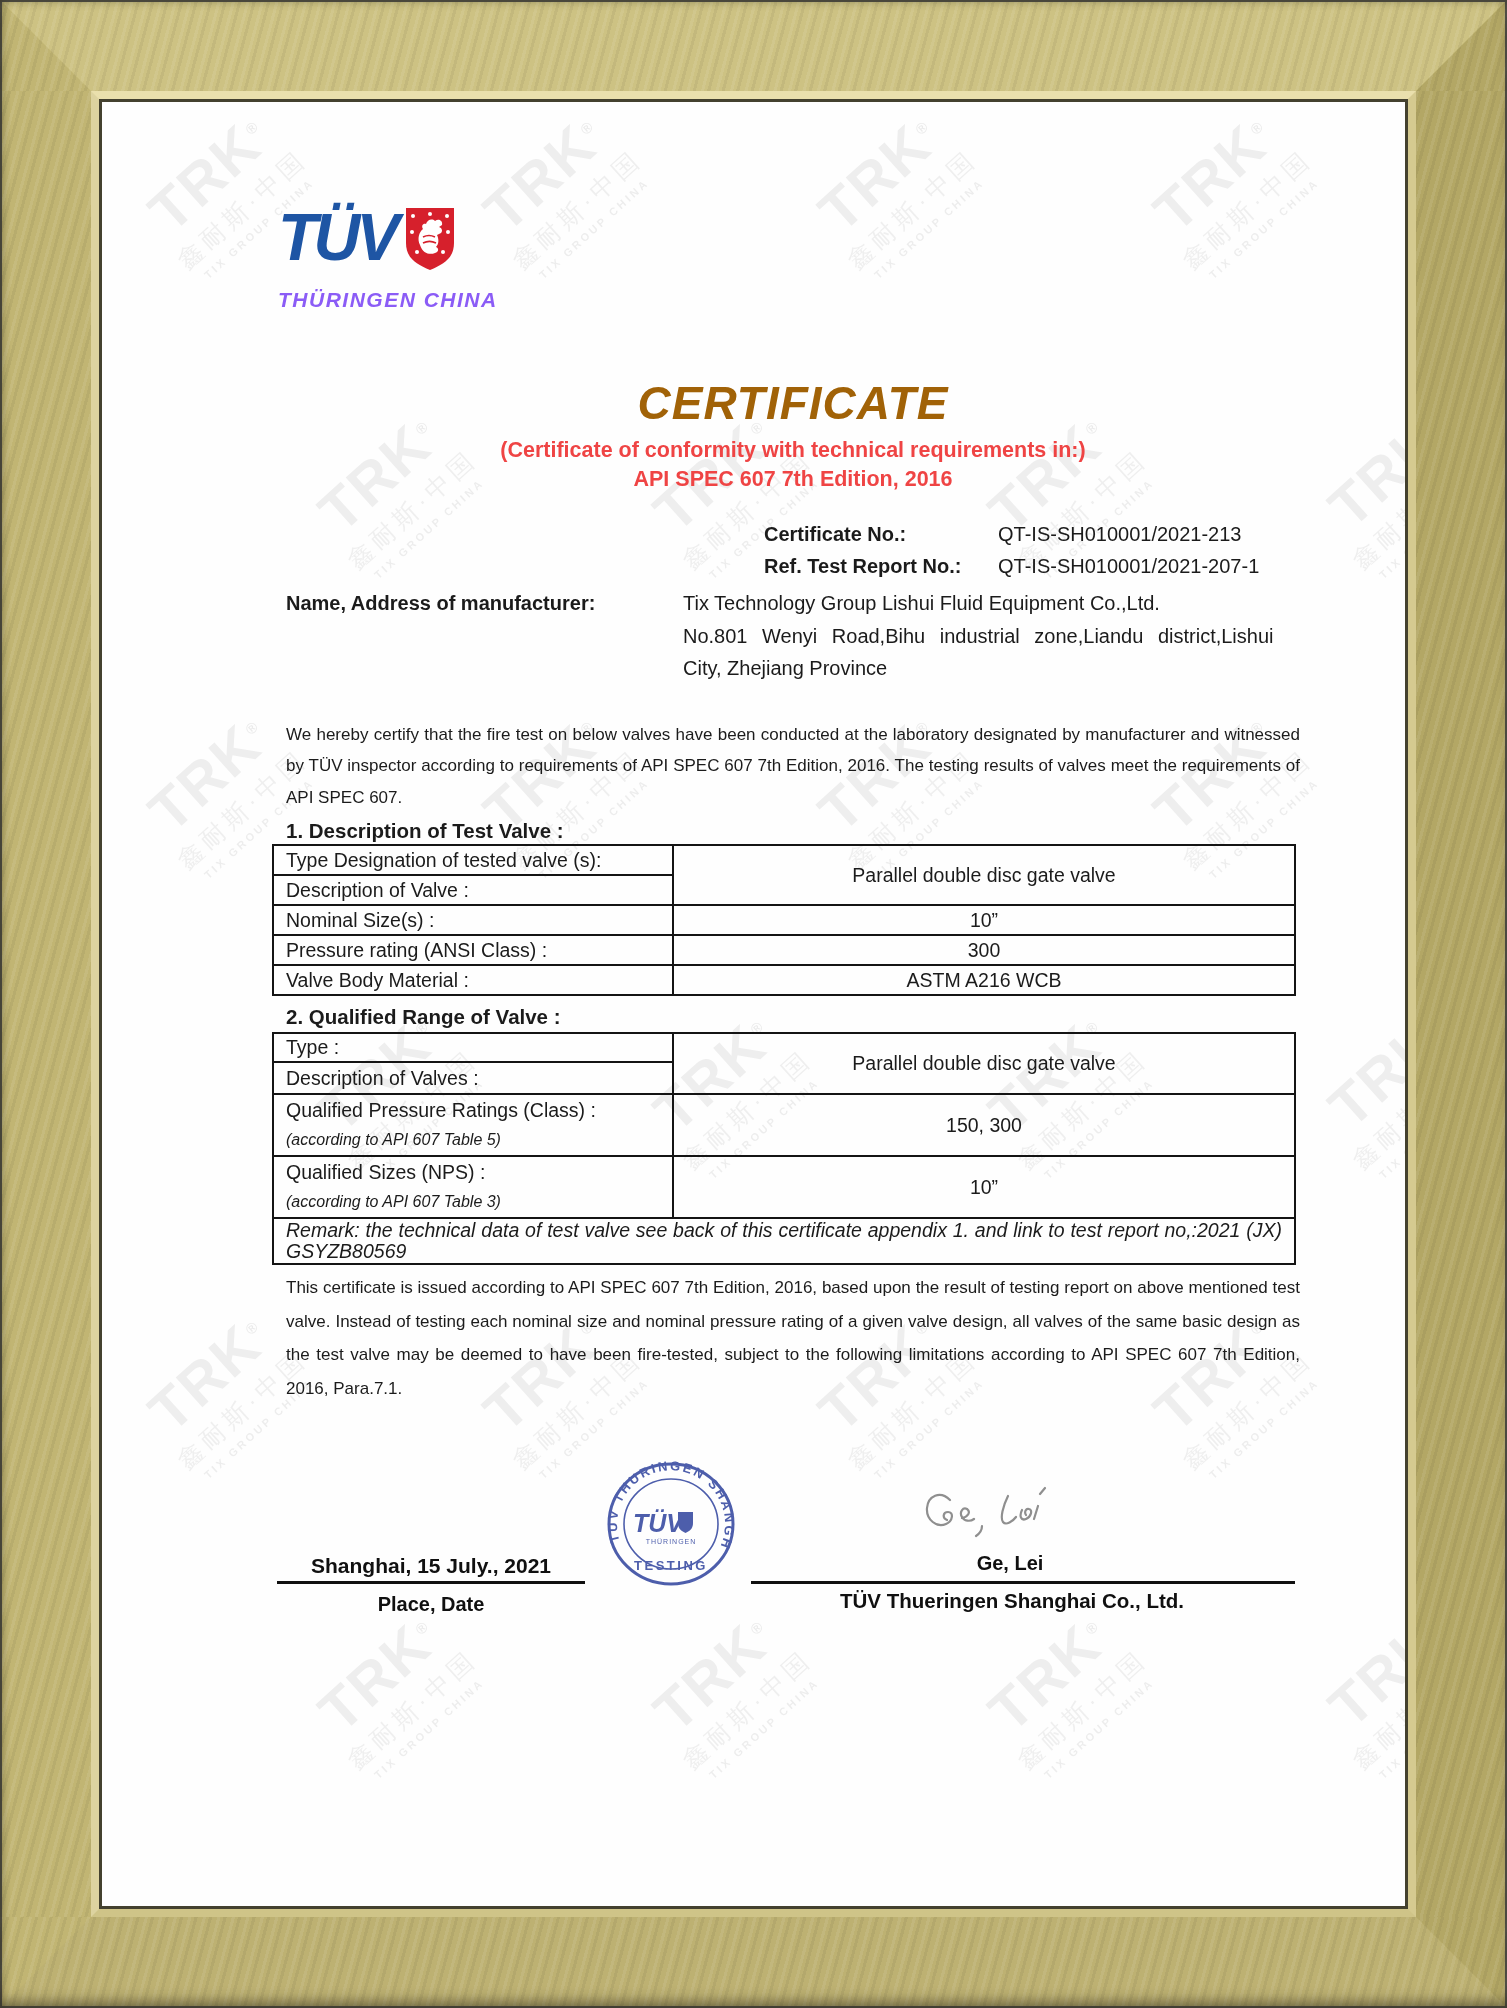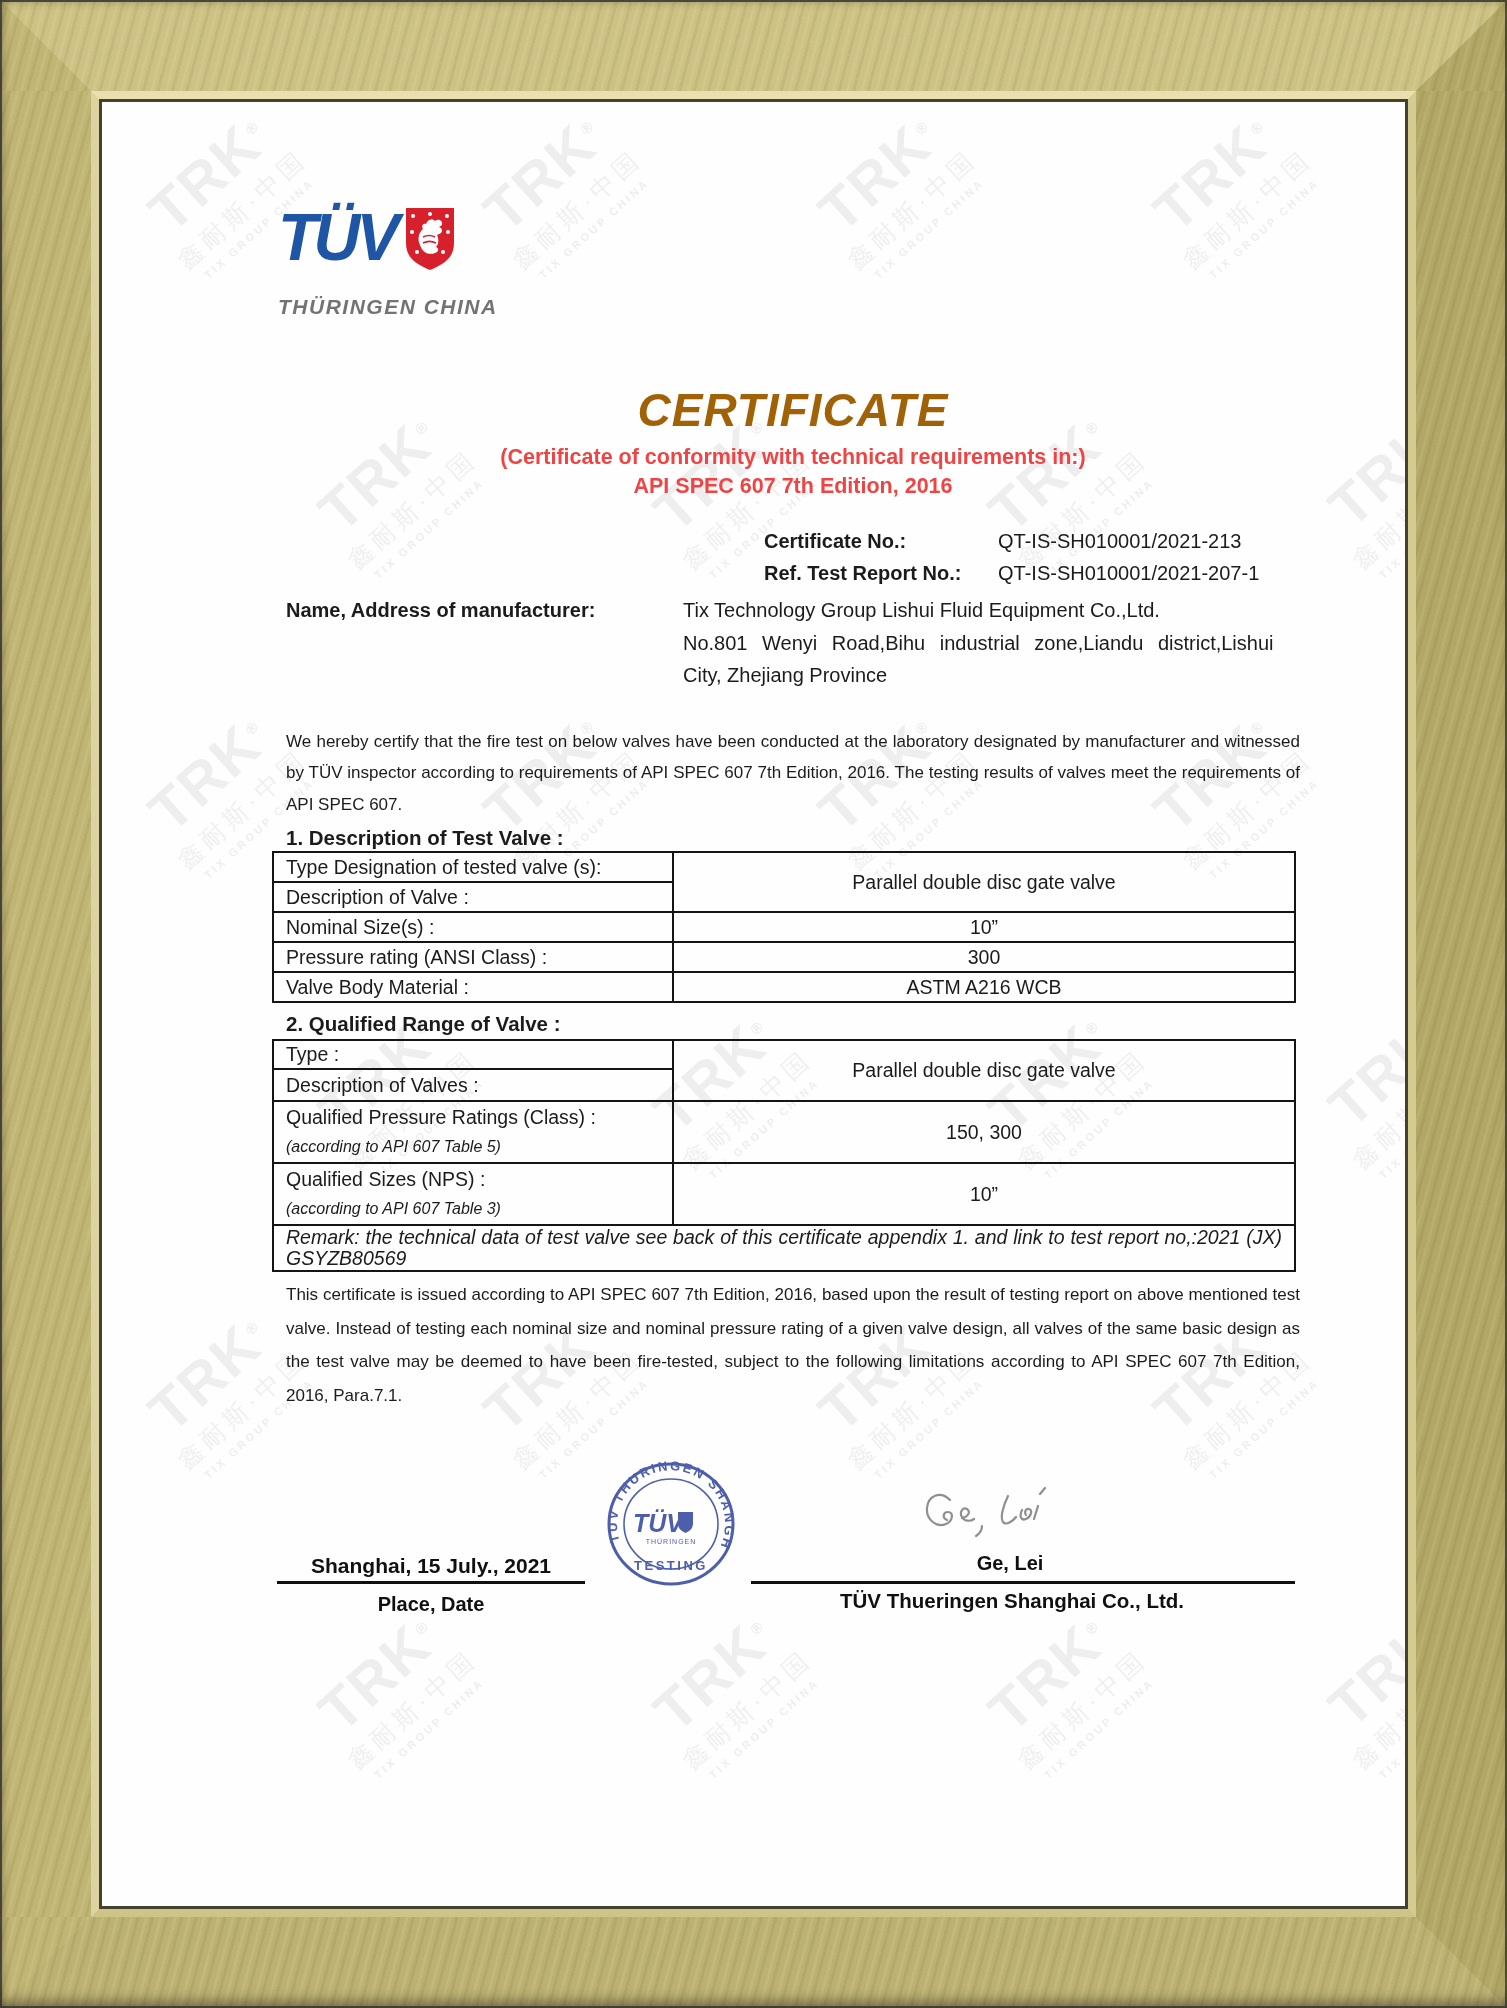--- a/index.html
+++ b/index.html
@@ -44,22 +44,22 @@
 
   
   .content { position:absolute; inset:0; z-index:1; padding:0 105px 0 184px;
              color:#1b1b1b; }
 
   .logo-block { margin:105px 0 0 -8px; }
   .logo-row { display:flex; align-items:flex-start; gap:7px; height:70px; }
   .tuv-word { font-size:66px; line-height:60px; font-weight:bold; font-style:italic;
               letter-spacing:-4px; color:#1e55a4; transform:scaleX(.98);
               transform-origin:left; }
-  .logo-sub { margin-top:18px; font-size:21px; font-weight:bold; font-style:italic;
-              letter-spacing:1.5px; color:#737373; }
+  .logo-sub { margin-top:11px; font-size:21px; font-weight:bold; font-style:italic;
+              letter-spacing:1.5px; color:#8b5cf6; }
 
   .title { margin-top:62px; text-align:center; font-size:46px; line-height:58px;
            font-weight:bold; font-style:italic; letter-spacing:1px; color:#a16207; }
   .subtitle { margin-top:4px; text-align:center; font-size:21.5px; line-height:28px;
               font-weight:bold; color:#ef4444; }
   .spec-line { margin-top:1px; }
 
   .cert-line { margin-left:478px; font-size:20px; line-height:32px; }
   .cert-line.first { margin-top:25px; }
   .cl-label { display:inline-block; width:234px; font-weight:bold; }

